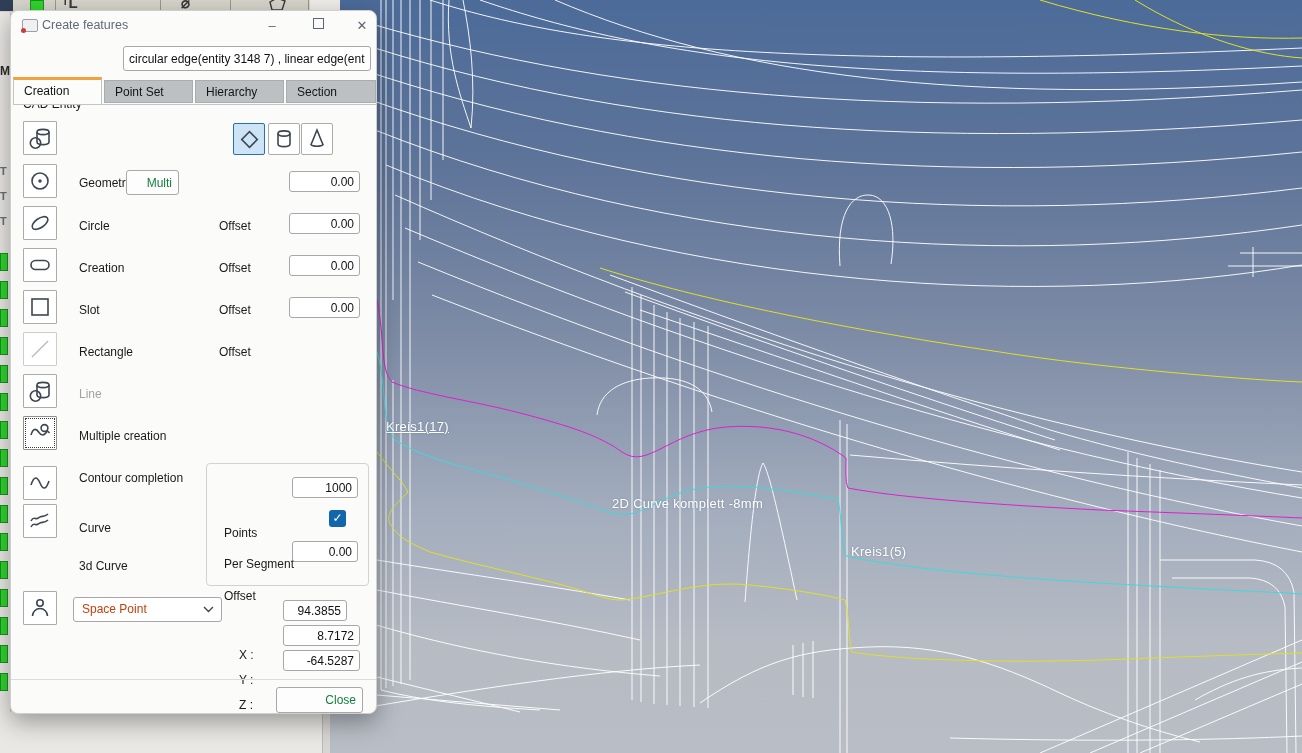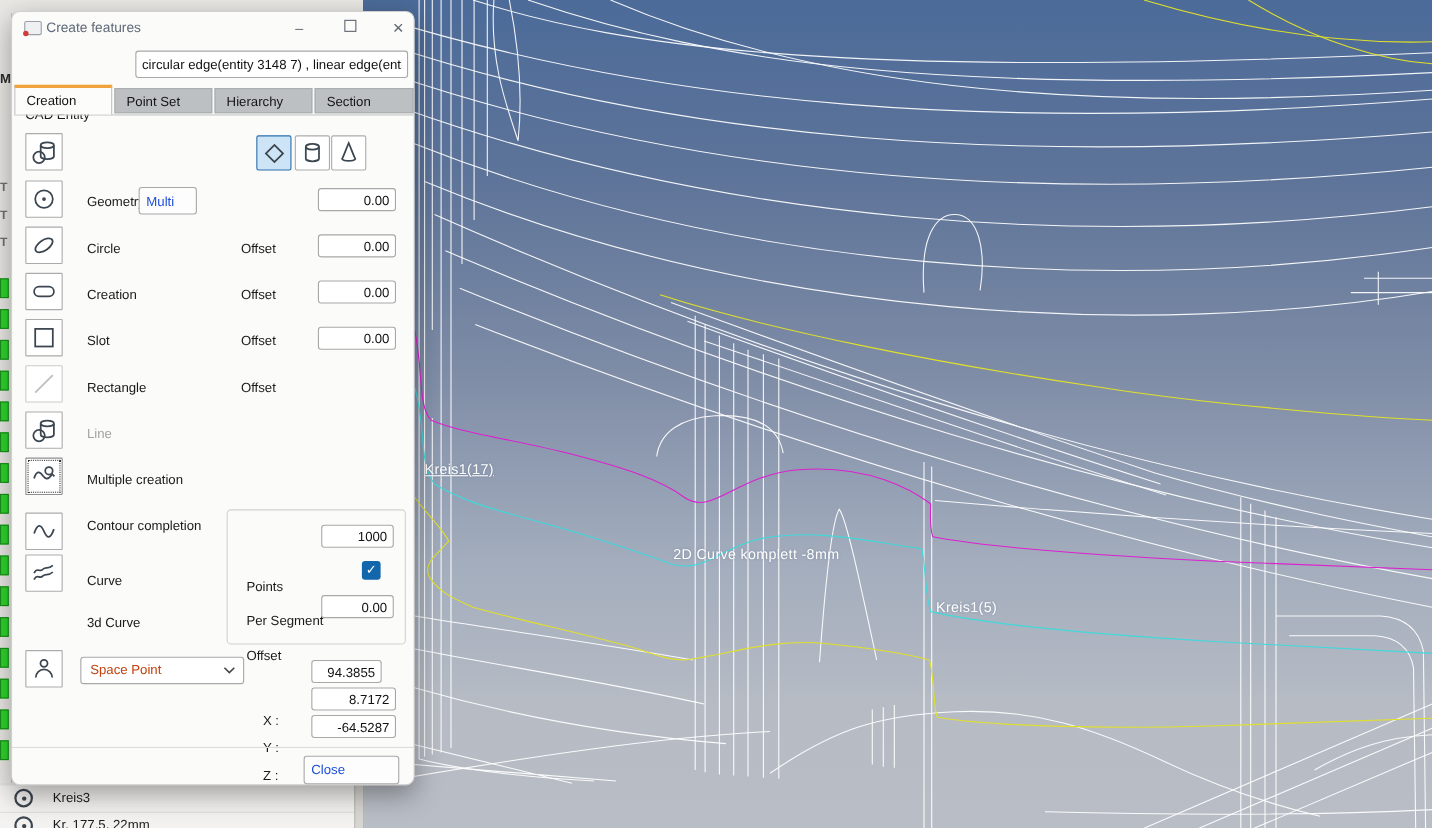--- a/index.html
+++ b/index.html
@@ -64,21 +64,21 @@
   .toolbox svg{display:block;margin:2px auto;}
   .toolbox.dis{border-color:#cccccc;}
   .toolbox.focus{outline:1px dotted #3a3a3a;outline-offset:-3px;border-color:#8f8f8f;}
   .ic{stroke:#3c4650;stroke-width:1.6;fill:none;}
   .ic-dis{stroke:#bcbfc2;stroke-width:1.6;fill:none;}
 
   .toggle{position:absolute;top:0;width:32px;height:32px;background:#fff;border:1px solid #ababab;box-sizing:border-box;border-radius:2px;}
   .toggle.sel{background:var(--selected_toggle_bg,#cde4f7);border-color:var(--selected_toggle_border,#2b6fae);}
   .toggle svg{display:block;margin:1px auto;}
 
-  .btn{box-sizing:border-box;background:#fdfdfd;border:1px solid #a8a8a8;border-radius:3px;font-size:12px;color:#1d4ed8;text-align:left;}
+  .btn{box-sizing:border-box;background:#fdfdfd;border:1px solid #a8a8a8;border-radius:3px;font-size:12px;color:#15803d;text-align:right;}
 
   #grpbox{left:195px;top:452px;width:161px;height:121px;border:1px solid #d2d2d0;border-radius:4px;background:#fbfbfa;}
   .chk{width:17px;height:17px;background:var(--checkbox_blue,#1266ab);border-radius:3px;color:#fff;font-size:12px;line-height:17px;text-align:center;}
 
   #dd{left:62px;top:586px;width:149px;height:25px;border:1px solid #a8a8a8;border-radius:3px;background:#fff;box-sizing:border-box;}
   #dd .ddtext{position:absolute;left:8px;top:4px;font-size:12px;color:#c2410c;}
   #dd svg{position:absolute;right:7px;top:8px;}
 
   #dlg-sep{left:0;top:668px;width:365px;height:1px;background:#dcdcda;}
 </style>
@@ -137,20 +137,34 @@
       <path class="cm" d="M377,300 C385,340 380,370 392,382 C420,394 470,400 520,413 C570,426 600,436 622,452 C648,470 668,432 726,427 C790,422 830,446 846,458 C846,470 845,480 848,488 C900,498 1000,505 1100,510 C1180,513 1260,516 1302,518"></path>
       <path class="cc" d="M377,352 C388,390 380,420 395,440 C430,462 480,470 530,486 C565,497 590,505 608,512 C640,522 650,500 690,490 C740,480 790,492 838,499 C842,520 841,540 846,556 C900,568 1000,577 1100,583 C1200,589 1270,592 1302,594"></path>
       <path class="cy" d="M377,452 C390,470 402,480 408,492 C396,505 385,512 390,524 C400,540 415,545 430,552 C480,566 540,578 580,590 C600,597 610,600 622,600 C660,596 700,580 750,585 C800,590 830,596 845,600 C850,620 848,640 852,652 C900,660 1000,663 1100,660 C1180,657 1260,654 1302,653"></path>
     </g>
   </svg>
 
   <span class="vp-label" style="left:386px;top:419px;text-decoration:underline;">Kreis1(17)</span>
   <span class="vp-label" style="left:612px;top:496px;">2D Curve komplett -8mm</span>
   <span class="vp-label" style="left:851px;top:544px;">Kreis1(5)</span>
 
+  <div id="topbar">
+    <div id="corner-dark"></div>
+    <div class="tb-green"></div>
+    <span class="tb-glyph" style="left:62px;">ᵀL</span>
+    <span class="tb-glyph" style="left:181px;">⌀</span>
+    <svg style="position:absolute;left:268px;top:-4px;" width="20" height="16">
+      <path d="M4,14 L2,6 L9,2 L17,5 L14,14 Z" fill="none" stroke="#3a3a3a" stroke-width="1.4"></path>
+    </svg>
+    <div class="tb-sep" style="left:55px;"></div>
+    <div class="tb-sep" style="left:160px;"></div>
+    <div class="tb-sep" style="left:230px;"></div>
+    <div class="tb-sep" style="left:308px;"></div>
+    <div id="tb-light"></div>
+  </div>
 
   <div id="leftstrip">
     <span id="ls-m">M</span>
     <span class="ls-glyph" style="top:153px;">T</span>
     <span class="ls-glyph" style="top:178px;">T</span>
     <span class="ls-glyph" style="top:203px;">T</span>
     <div id="greens">
       <i></i>
         <i></i>
         <i></i>
@@ -163,30 +177,20 @@
         <i></i>
         <i></i>
         <i></i>
         <i></i>
         <i></i>
         <i></i>
         <i></i>
     </div>
   </div>
 
-  <div id="bottomlist">
-    <div class="bl-row" style="top:2px;">
-      <span class="bl-icon"></span>
-      <span class="bl-label">Kreis3</span>
-    </div>
-    <div class="bl-row" style="top:27px;">
-      <span class="bl-icon"></span>
-      <span class="bl-label">Kr. 177.5, 22mm</span>
-    </div>
-  </div>
   <div id="bl-divider"></div>
 
   <div id="dlg">
 
     <div class="abs" id="dlg-ico"></div>
     <span class="abs" id="dlg-title">Create features</span>
     <div class="abs winbtn" style="left:250px;top:6px;" id="btn-min">–</div>
     <div class="abs winbtn" style="left:296px;top:4px;" id="btn-max"><span></span></div>
     <div class="abs winbtn" style="left:340px;top:6px;" id="btn-close-x">✕</div>
 

